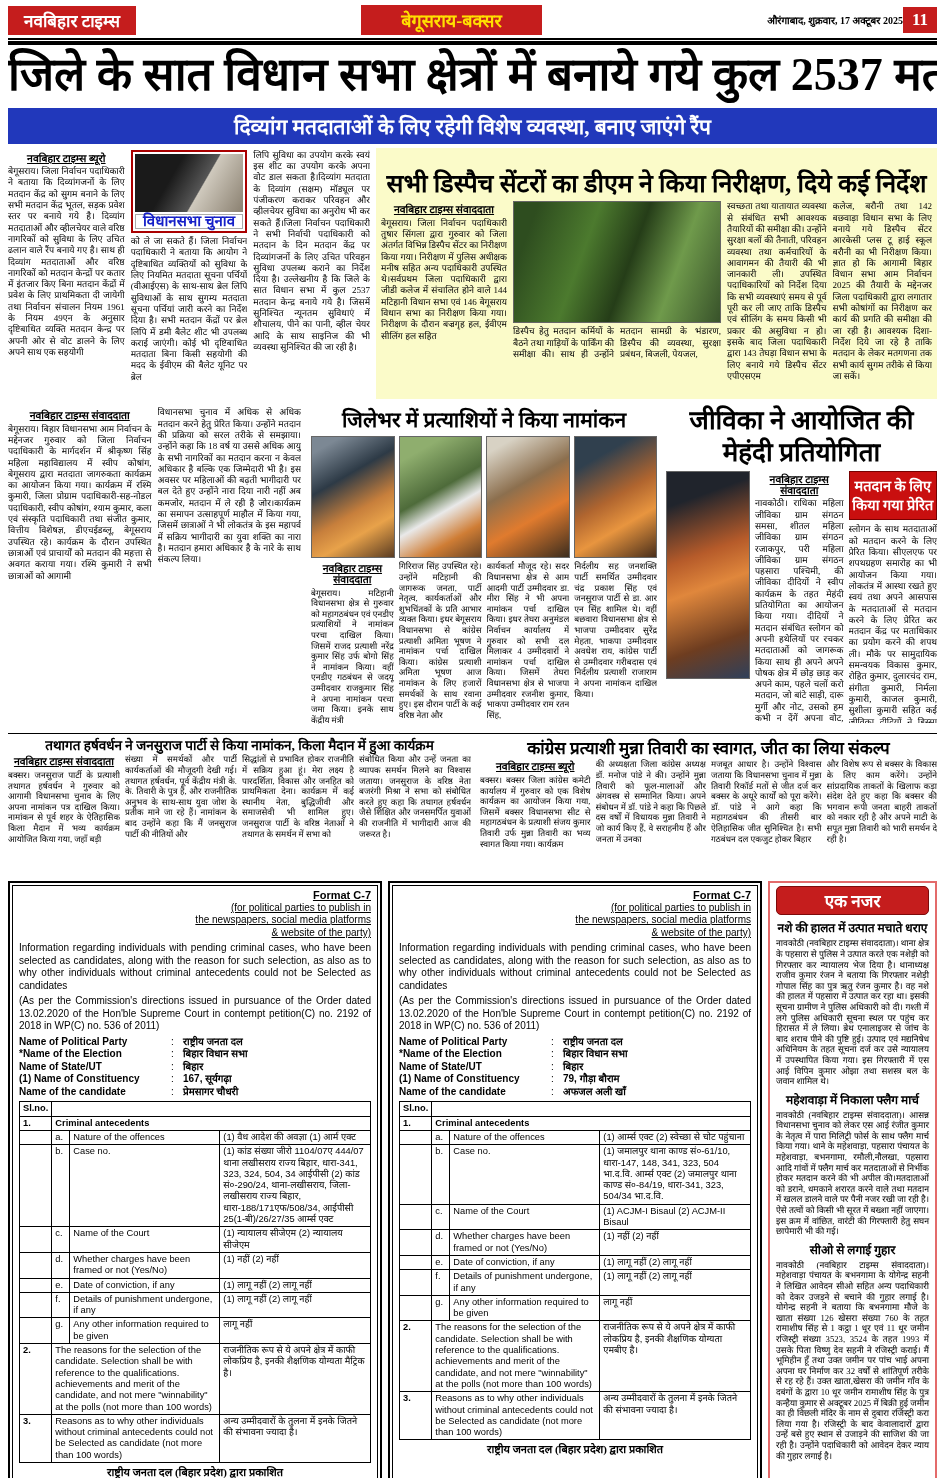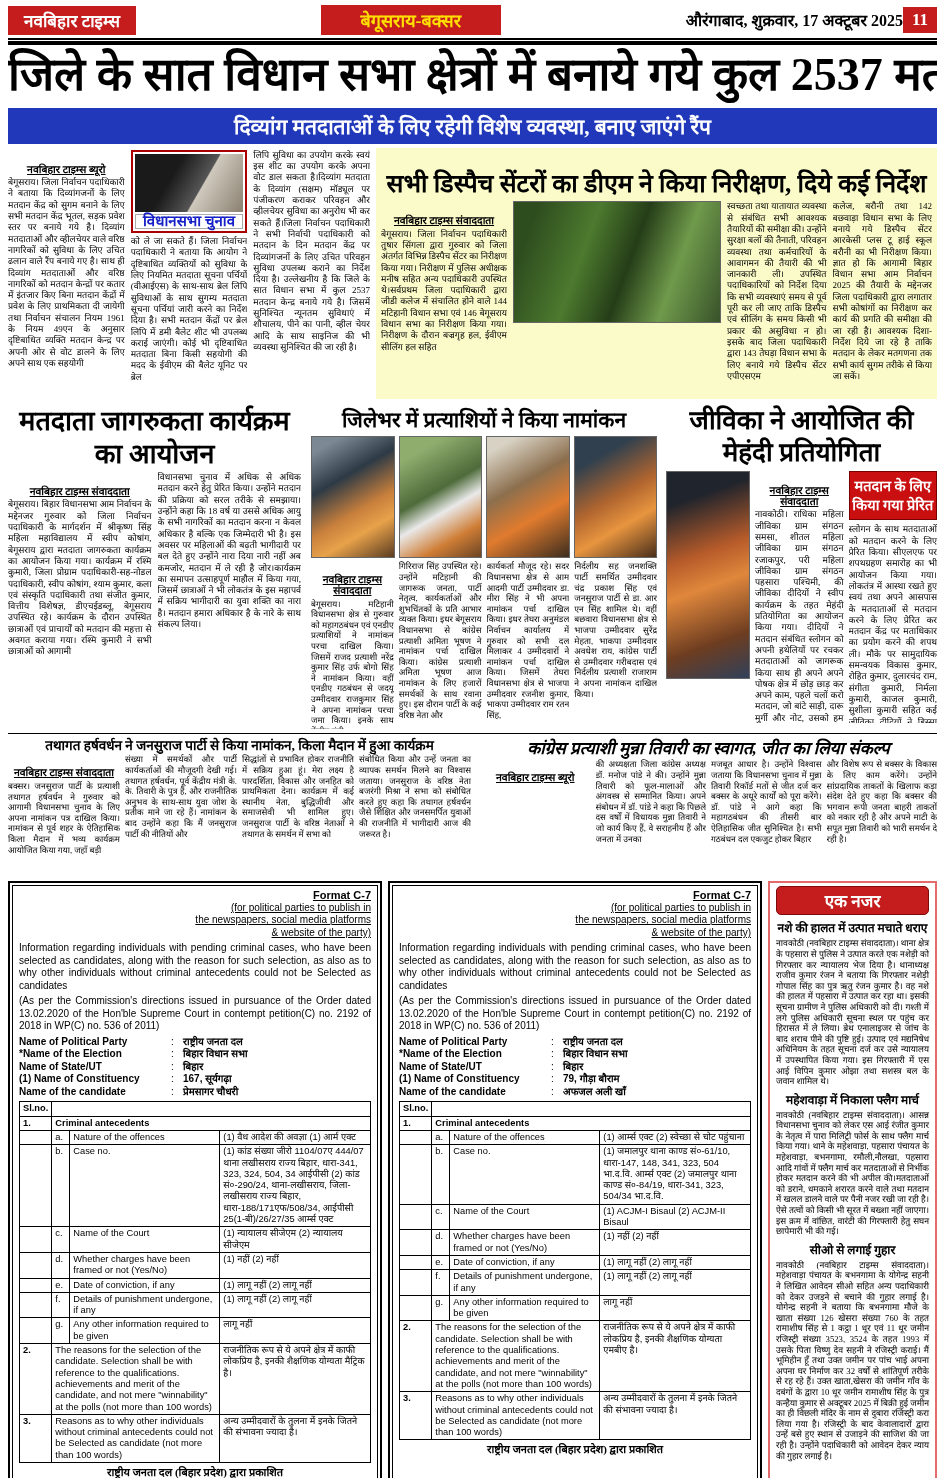--- a/index.html
+++ b/index.html
@@ -7,31 +7,31 @@
   body {
     width:945px; background:#ffffff; color:#000;
     font-family:"Liberation Serif","DejaVu Sans",serif;
   }
   .page { width:945px; padding:4px 8px 0 8px; position:relative; }
 
   
   .masthead { display:flex; align-items:center; height:32px; }
   .red-box { background:#c51d1d; color:#fff; font-weight:bold; font-size:17px; padding:3px 16px; }
   .edition-box { background:#c51d1d; color:#ffdf00; font-weight:bold; font-size:18px; padding:3px 40px; margin:0 auto; }
-  .dateline { font-weight:bold; font-size:16px; white-space:nowrap; }
+  .dateline { font-weight:bold; font-size:10px; white-space:nowrap; }
   .pageno-box { background:#c51d1d; color:#fff; font-weight:bold; font-size:17px; padding:3px 9px; }
   .masthead-rule { border-top:2px solid #000; border-bottom:4px solid #000; height:7px; margin:2px 0 0 0; }
 
   .main-headline { font-size:46px; font-weight:bold; text-align:center; line-height:1.15;
     padding:4px 0 6px 0; white-space:nowrap; overflow:hidden; }
   .blue-band { background:#2138bb; color:#fff; font-weight:bold; font-size:21px; text-align:center;
     padding:4px 0; margin-bottom:4px; }
 
   
-  .byline { font-weight:bold; text-decoration:underline; text-align:center; font-size:10.5px; margin:14px 0 2px 0; }
+  .byline { font-weight:bold; text-decoration:underline; text-align:center; font-size:10.5px; margin:3px 0 2px 0; }
   .ncol { font-size:9px; line-height:11.3px; text-align:justify; overflow:hidden; }
   .photo { background:#888; }
 
   
   .top-section { display:flex; }
   .top-left { width:368px; padding:2px 6px 2px 0; }
   .cols3 { display:flex; gap:6px; }
   .cols3 .ncol { flex:1; height:234px; }
   .evm-box { border:2px solid #a00; padding:2px; margin-bottom:3px; background:#fff; }
   .evm-photo { height:58px; background:linear-gradient(120deg,#1a1a1a 35%,#555 60%,#cfc9bd 61%,#8a8070); }
@@ -67,21 +67,21 @@
   .jeevika-photo { width:84px; height:208px; background:linear-gradient(160deg,#20242c 15%,#b65b2a 40%,#e0873c 55%,#6e3d20 80%,#30405a); border:1px solid #666; }
   .jeevika-body .ncol { flex:1; height:252px; }
   .red-promo { background:#c90f0f; color:#fff; font-weight:bold; font-size:14.5px; line-height:1.3;
     text-align:center; padding:5px 2px; border:1px solid #700; margin-bottom:4px; }
 
   
   .bottom-band { display:flex; border-top:1.5px solid #000; margin-top:4px; padding-top:2px; }
   .tathagat { width:468px; padding-right:5px; }
   .tat-headline { font-size:13.5px; white-space:nowrap; overflow:hidden; }
   .munna { flex:1; padding-left:4px; }
-  .munna-headline { font-size:17px; white-space:nowrap; overflow:hidden;font-style:italic; }
+  .munna-headline { font-size:17px; white-space:nowrap; overflow:hidden; }
   .band-cols { display:flex; gap:5px; }
   .band-cols .ncol { flex:1; height:116px; font-size:8.6px; line-height:10.6px; }
 
   
   .bottom-section { display:flex; gap:6px; margin-top:6px; align-items:stretch; }
   .c7-outer { width:374px; border:2px solid #000; padding:2px; }
   .c7-inner { border:1.5px solid #000; padding:3px 6px; height:100%;
     font-family:"Liberation Sans","DejaVu Sans",sans-serif; font-size:10px; line-height:12.5px; }
   .c7-title { text-align:right; font-weight:bold; text-decoration:underline; font-size:11px; }
   .c7-sub { text-align:right; text-decoration:underline; }
@@ -142,34 +142,34 @@
 
     <div class="top-right">
       <div class="dm-headline">सभी डिस्पैच सेंटरों का डीएम ने किया निरीक्षण, दिये कई निर्देश</div>
       <div class="dm-body">
         <div class="ncol dm-col1">
           <div class="byline">नवबिहार टाइम्स संवाददाता</div>
           <span>बेगूसराय। जिला निर्वाचन पदाधिकारी तुषार सिंगला द्वारा गुरुवार को जिला अंतर्गत विभिन्न डिस्पैच सेंटर का निरीक्षण किया गया। निरीक्षण में पुलिस अधीक्षक मनीष सहित अन्य पदाधिकारी उपस्थित थे।सर्वप्रथम जिला पदाधिकारी द्वारा जीडी कलेज में संचालित होने वाले 144 मटिहानी विधान सभा एवं 146 बेगूसराय विधान सभा का निरीक्षण किया गया। निरीक्षण के दौरान बज्रगृह हल, ईवीएम सीलिंग हल सहित</span>
         </div>
         <div class="dm-photo-wrap">
           <div class="dm-photo photo"></div>
+          <div class="dm-caption">डिस्पैच हेतु मतदान कर्मियों के बैठने तथा गाड़ियों के पार्किंग की समीक्षा की। साथ ही उन्होंने मतदान सामग्री के भंडारण, डिस्पैच की व्यवस्था, सुरक्षा प्रबंधन, बिजली, पेयजल,</div>
         </div>
         <div class="ncol dm-col3">
           <span>स्वच्छता तथा यातायात व्यवस्था से संबंधित सभी आवश्यक तैयारियों की समीक्षा की। उन्होंने सुरक्षा बलों की तैनाती, परिवहन व्यवस्था तथा कर्मचारियों के आवागमन की तैयारी की भी जानकारी ली। उपस्थित पदाधिकारियों को निर्देश दिया कि सभी व्यवस्थाएं समय से पूर्व पूरी कर ली जाए ताकि डिस्पैच एवं सीलिंग के समय किसी भी प्रकार की असुविधा न हो। इसके बाद जिला पदाधिकारी द्वारा 143 तेघड़ा विधान सभा के लिए बनाये गये डिस्पैच सेंटर एपीएसएम</span>
         </div>
         <div class="ncol dm-col4">
           <span>कलेज, बरौनी तथा 142 बछवाड़ा विधान सभा के लिए बनाये गये डिस्पैच सेंटर आरकेसी प्लस टू हाई स्कूल बरौनी का भी निरीक्षण किया। ज्ञात हो कि आगामी बिहार विधान सभा आम निर्वाचन 2025 की तैयारी के मद्देनजर जिला पदाधिकारी द्वारा लगातार सभी कोषांगों का निरीक्षण कर कार्य की प्रगति की समीक्षा की जा रही है। आवश्यक दिशा-निर्देश दिये जा रहे है ताकि मतदान के लेकर मतगणना तक सभी कार्य सुगम तरीके से किया जा सकें।</span>
         </div>
       </div>
     </div>
   </div>
 
   <div class="mid-section">
     <div class="sveep">
-      <div class="h2 sveep-headline">मतदाता जागरुकता कार्यक्रम का आयोजन</div>
       <div class="sveep-body">
         <div class="ncol">
           <div class="byline">नवबिहार टाइम्स संवाददाता</div>
           <span>बेगूसराय। बिहार विधानसभा आम निर्वाचन के मद्देनजर गुरुवार को जिला निर्वाचन पदाधिकारी के मार्गदर्शन में श्रीकृष्ण सिंह महिला महाविद्यालय में स्वीप कोषांग, बेगूसराय द्वारा मतदाता जागरुकता कार्यक्रम का आयोजन किया गया। कार्यक्रम में रश्मि कुमारी, जिला प्रोग्राम पदाधिकारी-सह-नोडल पदाधिकारी, स्वीप कोषांग, श्याम कुमार, कला एवं संस्कृति पदाधिकारी तथा संजीत कुमार, वित्तीय विशेषज्ञ, डीएचईडब्लू, बेगूसराय उपस्थित रहे। कार्यक्रम के दौरान उपस्थित छात्राओं एवं प्राचार्यों को मतदान की महत्ता से अवगत कराया गया। रश्मि कुमारी ने सभी छात्राओं को आगामी</span>
         </div>
         <div class="ncol">
           <span>विधानसभा चुनाव में अधिक से अधिक मतदान करने हेतु प्रेरित किया। उन्होंने मतदान की प्रक्रिया को सरल तरीके से समझाया। उन्होंने कहा कि 18 वर्ष या उससे अधिक आयु के सभी नागरिकों का मतदान करना न केवल अधिकार है बल्कि एक जिम्मेदारी भी है। इस अवसर पर महिलाओं की बढ़ती भागीदारी पर बल देते हुए उन्होंने नारा दिया नारी नहीं अब कमजोर, मतदान में ले रही है जोर।कार्यक्रम का समापन उत्साहपूर्ण माहौल में किया गया, जिसमें छात्राओं ने भी लोकतंत्र के इस महापर्व में सक्रिय भागीदारी का युवा शक्ति का नारा है। मतदान हमारा अधिकार है के नारे के साथ संकल्प लिया।</span>
         </div>
       </div>
     </div>
@@ -232,20 +232,21 @@
         <div class="ncol">
           <span>संबोधित किया और उन्हें जनता का व्यापक समर्थन मिलने का विश्वास जताया। जनसुराज के वरिष्ठ नेता बजरंगी मिश्रा ने सभा को संबोधित करते हुए कहा कि तथागत हर्षवर्धन जैसे शिक्षित और जनसमर्पित युवाओं की राजनीति में भागीदारी आज की जरूरत है।</span>
         </div>
       </div>
     </div>
     <div class="munna">
       <div class="h2 munna-headline">कांग्रेस प्रत्याशी मुन्ना तिवारी का स्वागत, जीत का लिया संकल्प</div>
       <div class="band-cols">
         <div class="ncol">
           <div class="byline">नवबिहार टाइम्स ब्यूरो</div>
+          <span>बक्सर। बक्सर जिला कांग्रेस कमेटी कार्यालय में गुरुवार को एक विशेष कार्यक्रम का आयोजन किया गया, जिसमें बक्सर विधानसभा सीट से महागठबंधन के प्रत्याशी संजय कुमार तिवारी उर्फ मुन्ना तिवारी का भव्य स्वागत किया गया। कार्यक्रम</span>
         </div>
         <div class="ncol">
           <span>की अध्यक्षता जिला कांग्रेस अध्यक्ष डॉ. मनोज पांडे ने की। उन्होंने मुन्ना तिवारी को फूल-मालाओं और अंगवस्त्र से सम्मानित किया। अपने संबोधन में डॉ. पांडे ने कहा कि पिछले दस वर्षों में विधायक मुन्ना तिवारी ने जो कार्य किए हैं, वे सराहनीय हैं और जनता में उनका</span>
         </div>
         <div class="ncol">
           <span>मजबूत आधार है। उन्होंने विश्वास जताया कि विधानसभा चुनाव में मुन्ना तिवारी रिकॉर्ड मतों से जीत दर्ज कर बक्सर के अधूरे कार्यों को पूरा करेंगे। डॉ. पांडे ने आगे कहा कि महागठबंधन की तीसरी बार ऐतिहासिक जीत सुनिश्चित है। सभी गठबंधन दल एकजुट होकर बिहार</span>
         </div>
         <div class="ncol">
           <span>और विशेष रूप से बक्सर के विकास के लिए काम करेंगे। उन्होंने सांप्रदायिक ताकतों के खिलाफ कड़ा संदेश देते हुए कहा कि बक्सर की भगवान रूपी जनता बाहरी ताकतों को नकार रही है और अपने माटी के सपूत मुन्ना तिवारी को भारी समर्थन दे रही है।</span>
         </div>

